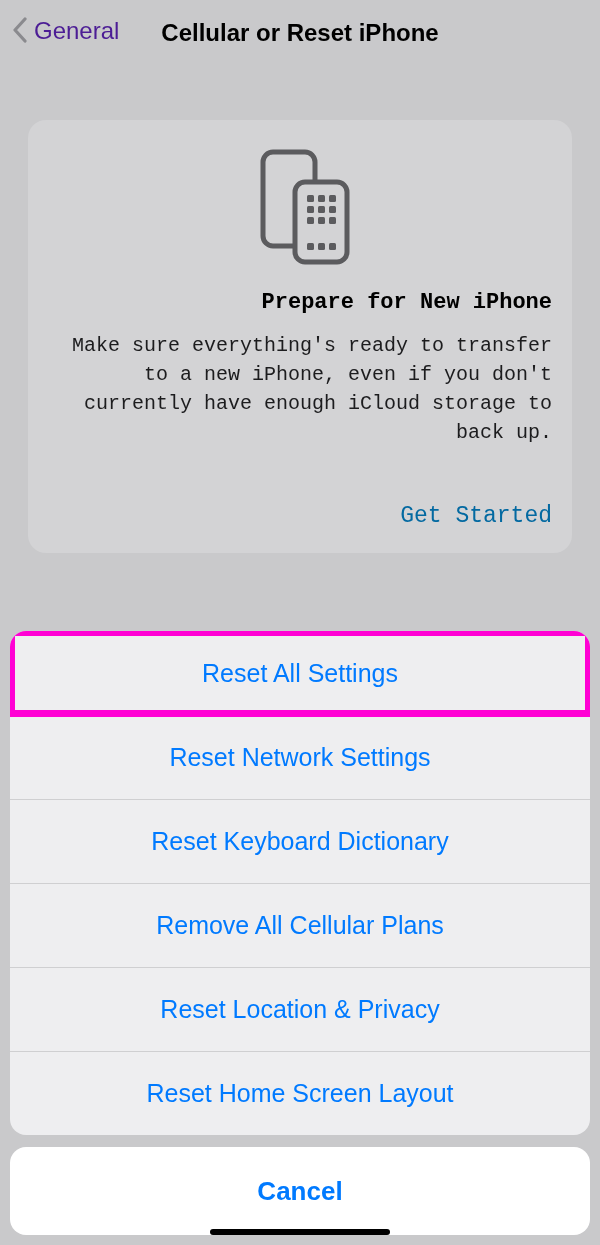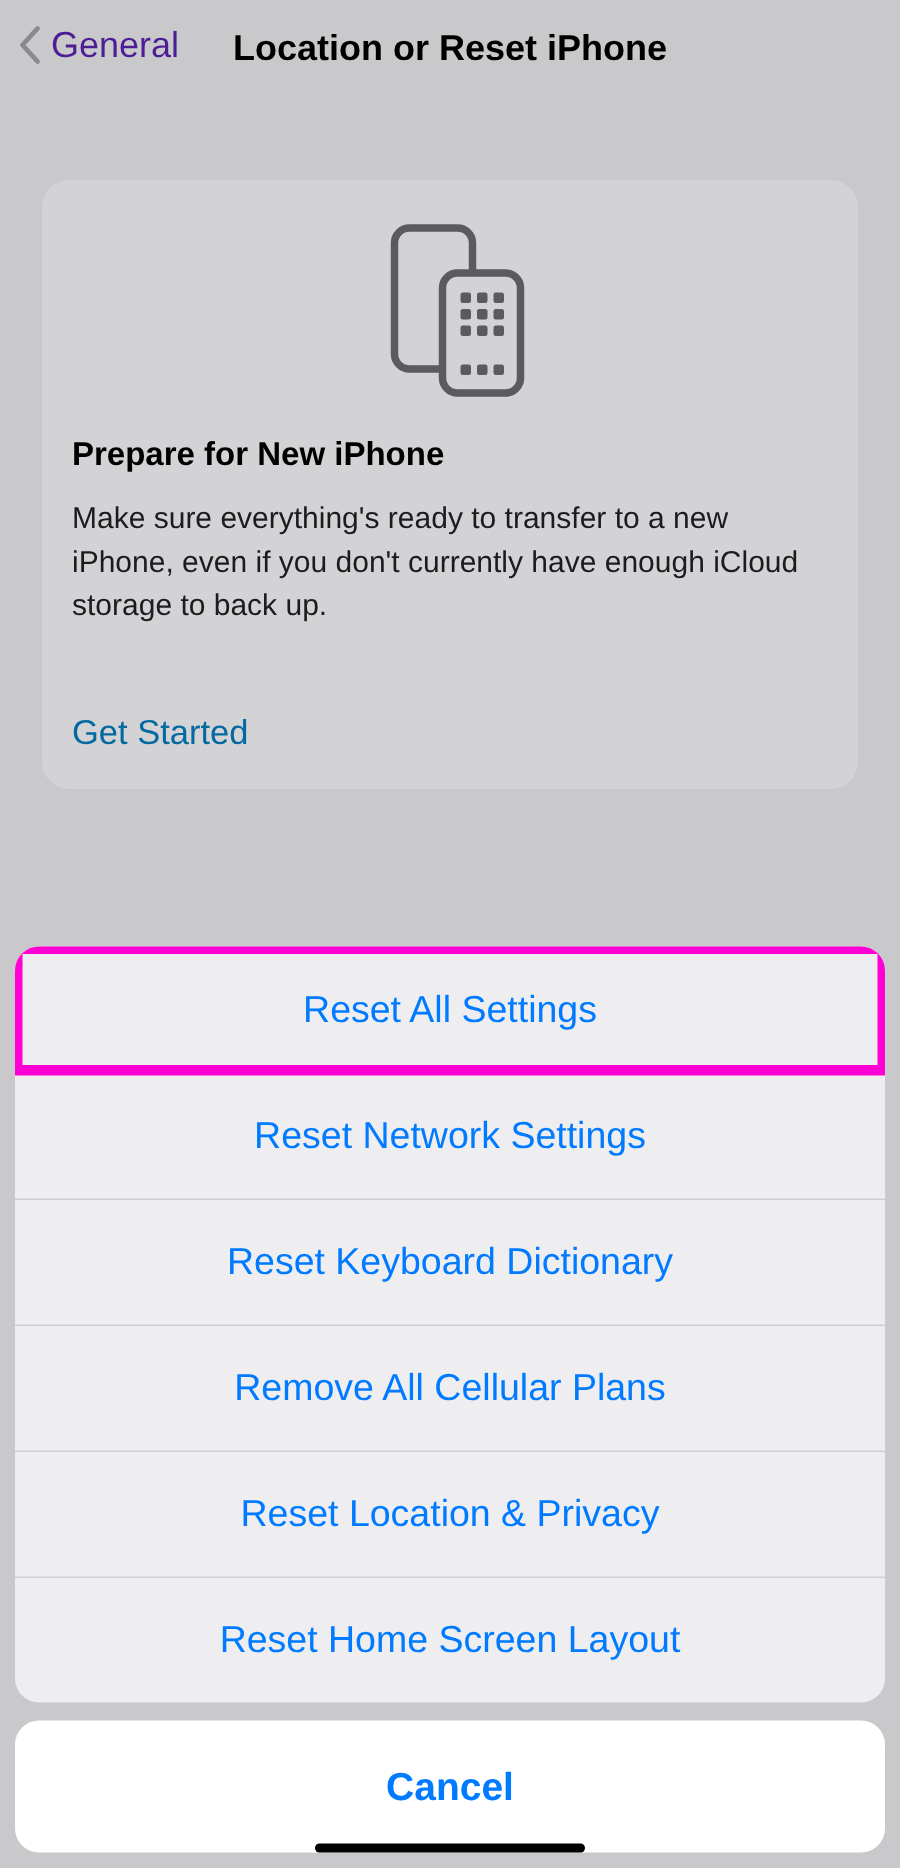--- a/index.html
+++ b/index.html
@@ -33,21 +33,22 @@
     font-weight: 700;
     color: #000;
   }
 
   
   .card {
     margin: 54px 28px 0 28px;
     background: #d3d3d5;
     border-radius: 18px;
     padding: 28px 20px 24px 20px;
-    text-align: left;
+    text-align: right;
+    font-family: Liberation Mono, monospace;
   }
   .card-icon { display: flex; justify-content: center; margin-bottom: 24px; }
   .card-heading {
     font-size: 22px;
     font-weight: 700;
     color: #000;
     margin-bottom: 16px;
   }
   .card-body {
     font-size: 20px;
@@ -126,21 +127,21 @@
 
 <div class="header">
   <div class="back">
     <span>
       <svg width="16" height="26" viewBox="0 0 16 26" fill="none">
         <path d="M13 2 L3 13 L13 24" stroke="#8a8a8e" stroke-width="3.2" stroke-linecap="round" stroke-linejoin="round"></path>
       </svg>
     </span>
     <span>General</span>
   </div>
-  <div class="title">Location or Reset iPhone</div>
+  <div class="title">Cellular or Reset iPhone</div>
 </div>
 
 <div class="card">
   <div class="card-icon">
     <svg width="110" height="118" viewBox="0 0 110 118" fill="none">
       <rect x="18" y="4" width="52" height="94" rx="10" stroke="#5b5b5e" stroke-width="5" fill="#d3d3d5"></rect>
       <rect x="50" y="34" width="52" height="80" rx="10" stroke="#5b5b5e" stroke-width="5" fill="#d3d3d5"></rect>
       <rect x="62" y="47" width="7" height="7" rx="1.5" fill="#5b5b5e"></rect>
       <rect x="73" y="47" width="7" height="7" rx="1.5" fill="#5b5b5e"></rect>
       <rect x="84" y="47" width="7" height="7" rx="1.5" fill="#5b5b5e"></rect>

